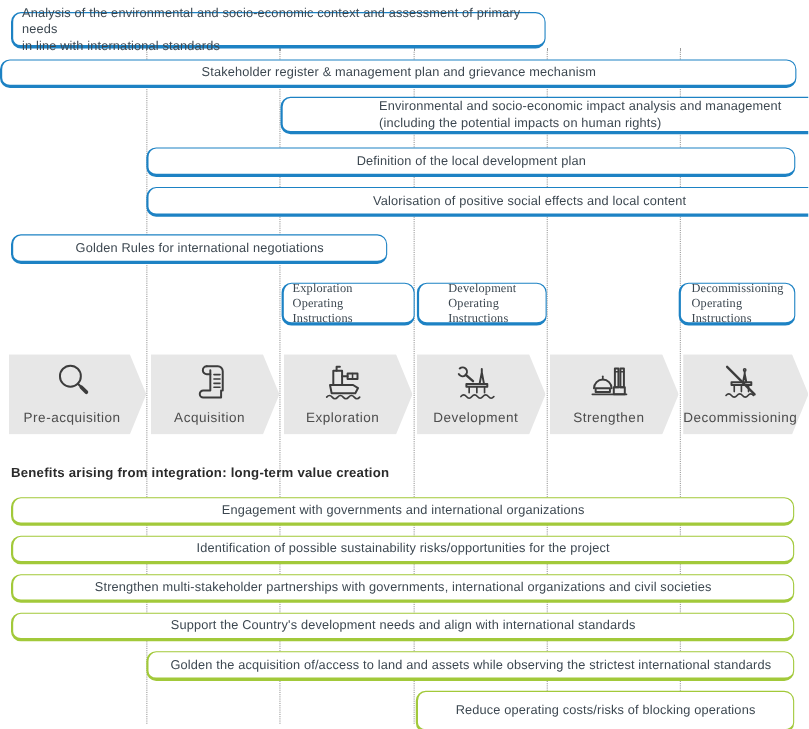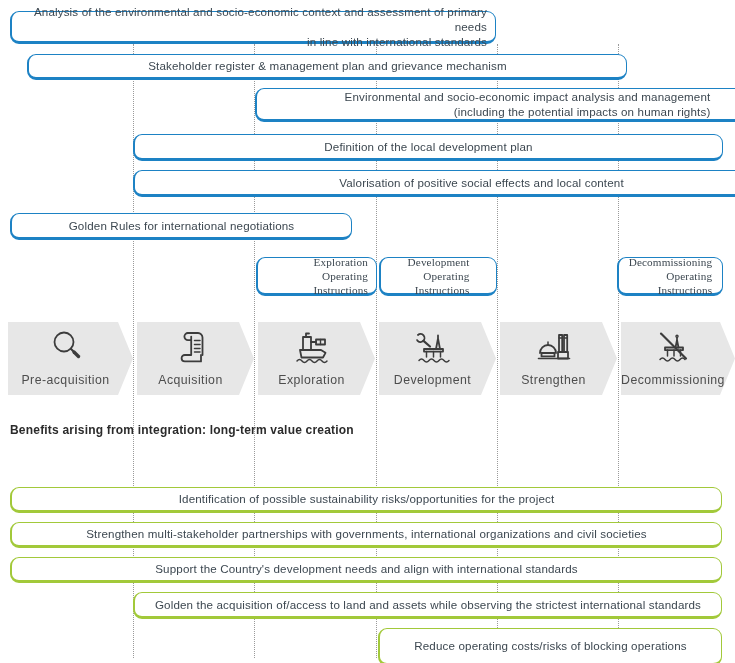--- a/index.html
+++ b/index.html
@@ -14,21 +14,21 @@
   .canvas{
     position:relative;width:735px;height:663px;background:#fff;overflow:hidden;
     font-family:"Liberation Sans",sans-serif;
   }
   .vline{
     position:absolute;top:44px;height:614px;width:0;
     border-left:1px dotted #9a9a9a;z-index:1;
   }
   .bbox,.gbox{
     position:absolute;z-index:2;box-sizing:border-box;background:#fff;
-    display:flex;align-items:center;justify-content:center;text-align:right;
+    display:flex;align-items:center;justify-content:center;text-align:left;
     border-radius:9px;color:var(--txt);font-size:11.6px;line-height:1.3;
     letter-spacing:.15px;white-space:pre-line;padding:1px 8px;
   }
   .bbox{border:solid var(--blue);border-width:1.5px 1.5px 3px 2px;}
   .gbox{border:solid var(--green);border-width:1.5px 1.5px 3px 2px;}
   .opbox{font-size:11.2px;line-height:1.25;font-family:Liberation Serif, serif;}
   .chev{
     position:absolute;top:322px;height:73px;z-index:2;background:var(--chev);
     clip-path:polygon(0 0,calc(100% - 15px) 0,100% 50%,calc(100% - 15px) 100%,0 100%);
     display:flex;flex-direction:column;align-items:center;justify-content:flex-end;
@@ -50,21 +50,21 @@
 <div class="canvas">
 
   <div class="vline" style="left:133px"></div>
   <div class="vline" style="left:254px"></div>
   <div class="vline" style="left:376px"></div>
   <div class="vline" style="left:497px"></div>
   <div class="vline" style="left:618px"></div>
 
   <div class="bbox" style="left:10px;top:11px;width:486px;height:33px">Analysis of the environmental and socio-economic context and assessment of primary needs
 in line with international standards</div>
-  <div class="bbox" style="left:27px;top:54px;width:600px;height:26px">Stakeholder register &amp; management plan and grievance mechanism</div>
+  <div class="bbox" style="left:0;top:54px;width:724px;height:26px">Stakeholder register &amp; management plan and grievance mechanism</div>
   <div class="bbox" style="left:255px;top:88px;width:544px;height:34px">Environmental and socio-economic impact analysis and management
 (including the potential impacts on human rights)</div>
   <div class="bbox" style="left:133px;top:134px;width:590px;height:27px">Definition of the local development plan</div>
   <div class="bbox" style="left:133px;top:170px;width:696px;height:27px">Valorisation of positive social effects and local content</div>
   <div class="bbox" style="left:10px;top:213px;width:342px;height:27px">Golden Rules for international negotiations</div>
   <div class="bbox opbox" style="left:256px;top:257px;width:121px;height:39px">Exploration Operating
 Instructions</div>
   <div class="bbox opbox" style="left:379px;top:257px;width:118px;height:39px">Development
 Operating
 Instructions</div>
@@ -149,19 +149,20 @@
         <path d="M18.5 23.1 V29 M25 23.1 V29 M31.5 23.1 V29" stroke-width="1.5"></path>
         <path d="M11 32.5 q2.5 -3 5 0 t5 0 t5 0 t5 0 t5 0" stroke-width="1.5"></path>
         <path d="M12 6.5 L37 31.5" stroke-width="2.1"></path>
       </svg>
     </div>
     <div class="chev-label">Decommissioning</div>
   </div>
 
   <div class="benefits-title">Benefits arising from integration: long-term value creation</div>
 
+  <div class="gbox" style="left:10px;top:452px;width:712px;height:26px">Engagement with governments and international organizations</div>
   <div class="gbox" style="left:10px;top:487px;width:712px;height:26px">Identification of possible sustainability risks/opportunities for the project</div>
   <div class="gbox" style="left:10px;top:522px;width:712px;height:26px">Strengthen multi-stakeholder partnerships with governments, international organizations and civil societies</div>
   <div class="gbox" style="left:10px;top:557px;width:712px;height:26px">Support the Country's development needs and align with international standards</div>
   <div class="gbox" style="left:133px;top:592px;width:589px;height:27px">Golden the acquisition of/access to land and assets while observing the strictest international standards</div>
   <div class="gbox" style="left:378px;top:628px;width:344px;height:38px">Reduce operating costs/risks of blocking operations</div>
 
 </div>
 
 </body></html>

